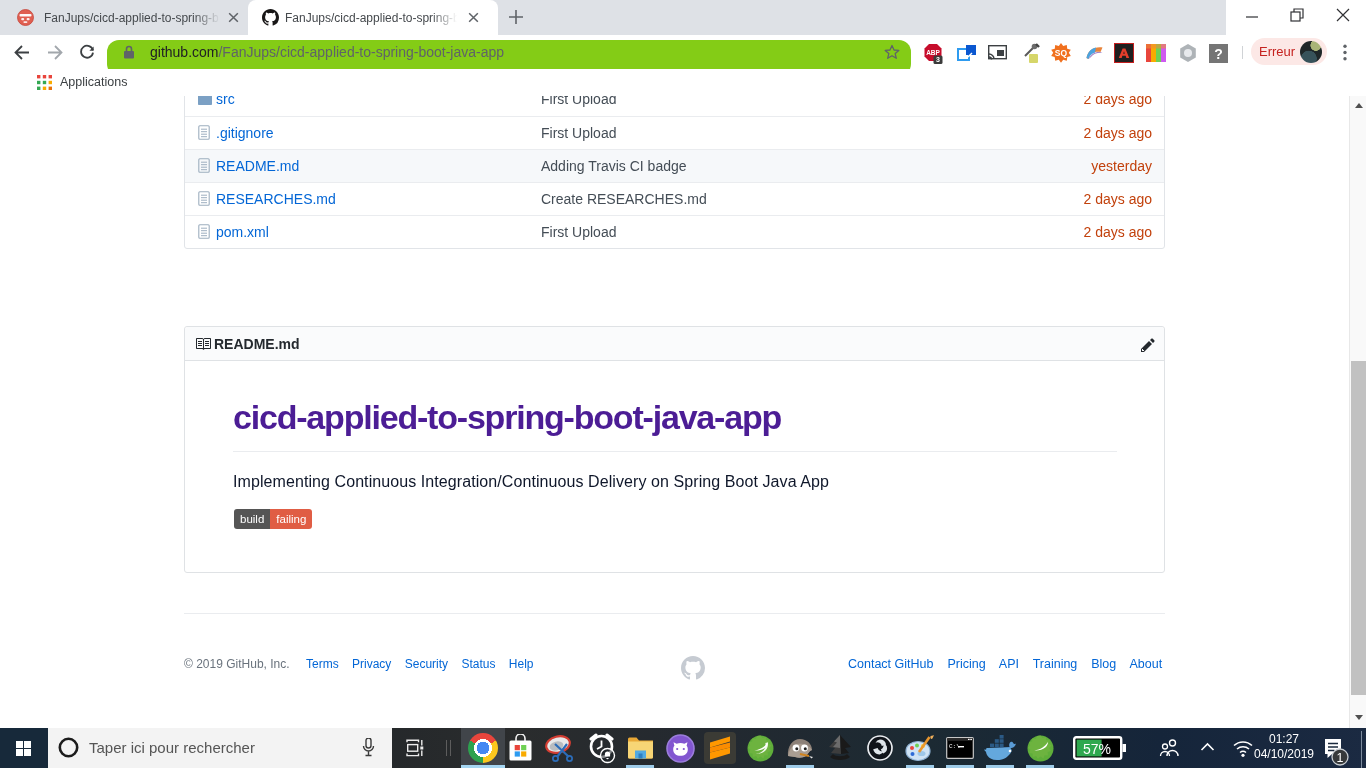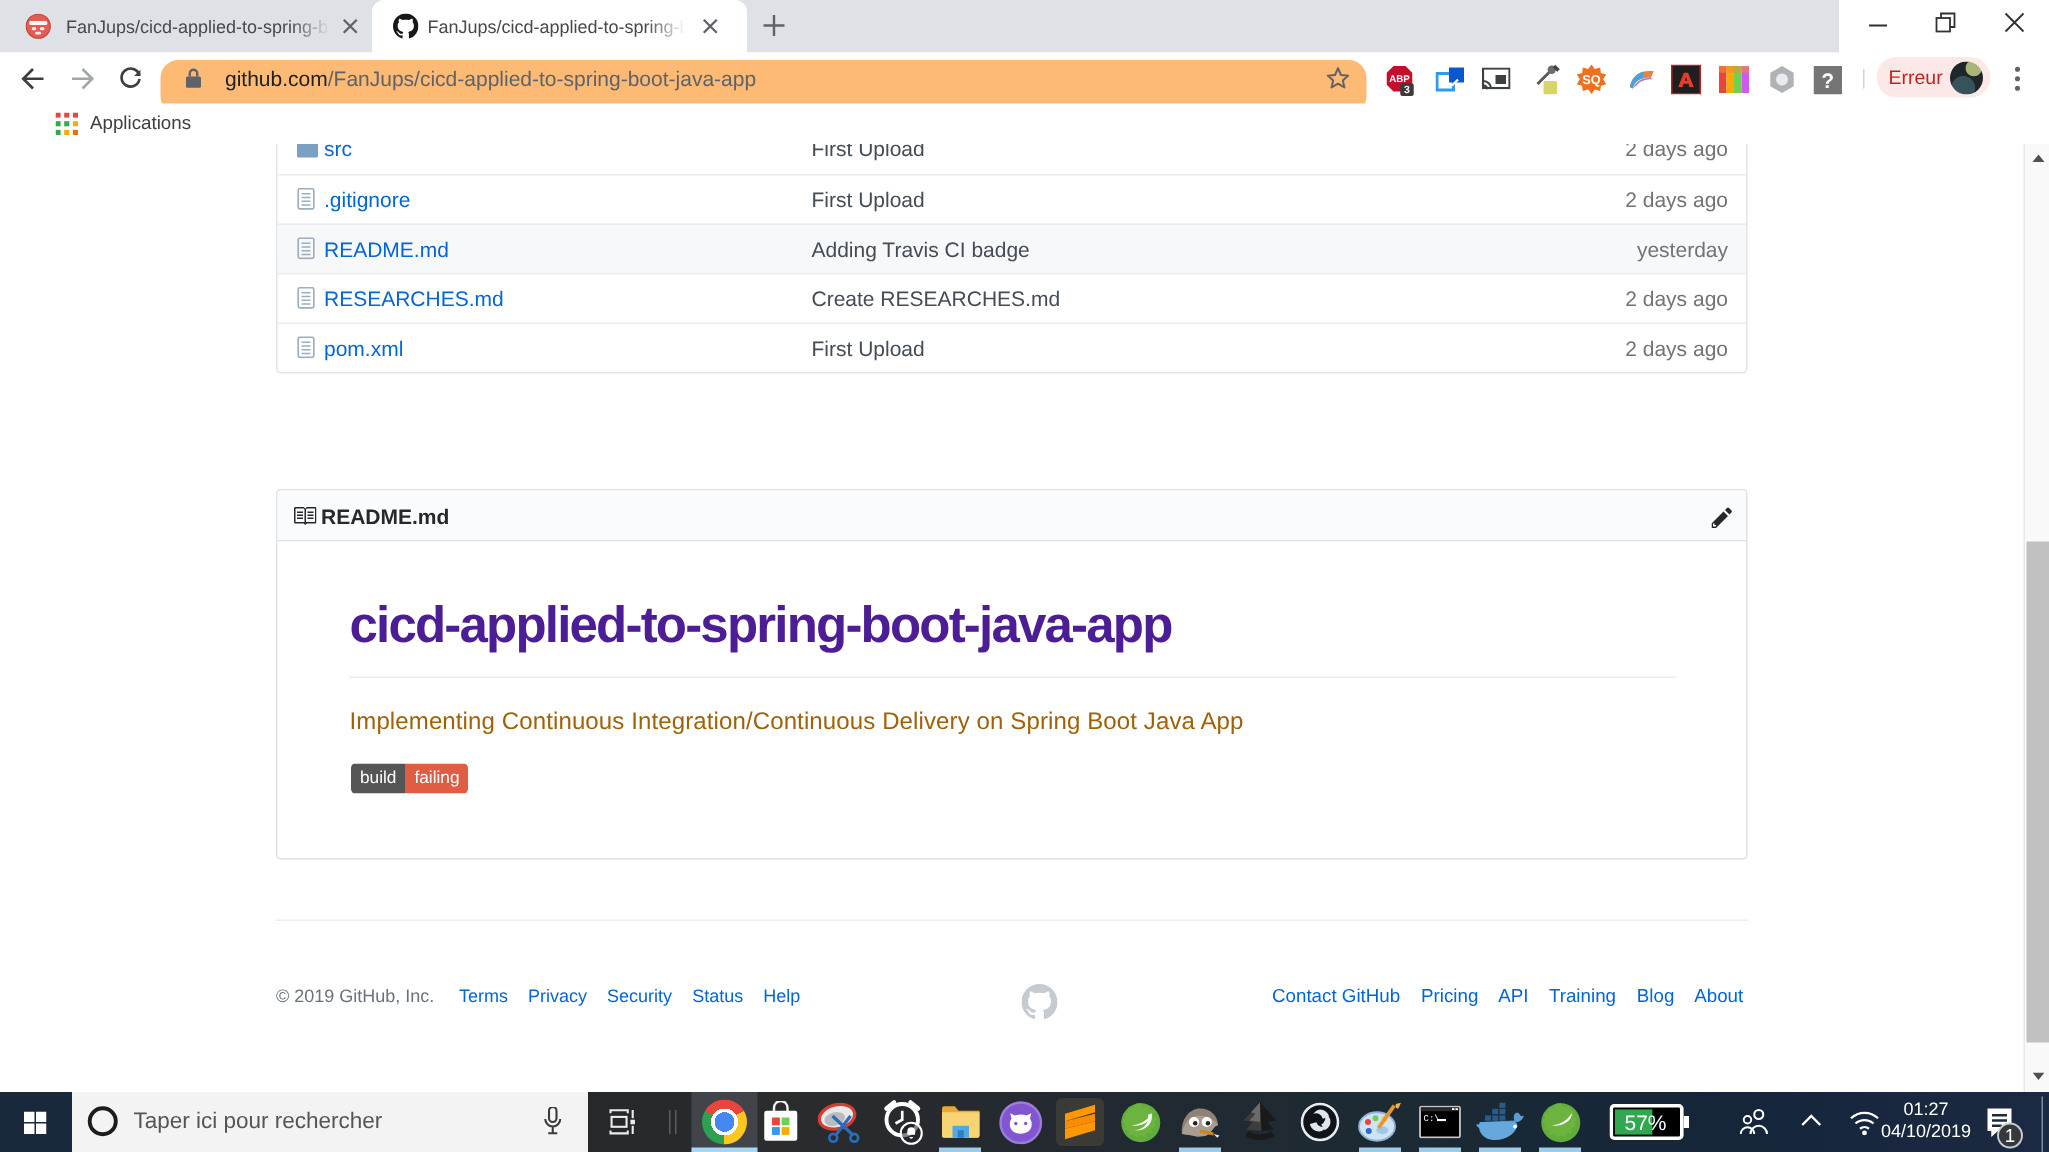--- a/index.html
+++ b/index.html
@@ -9,46 +9,46 @@
 
   
   #tabstrip { position:absolute; top:0; left:0; width:1226px; height:35px; background:#dee1e6; }
   .tabtitle { font-size:12px; color:#45494d; white-space:nowrap; overflow:hidden; }
   #tab2 { position:absolute; left:248px; top:0; width:250px; height:35px; background:#fff; border-radius:8px 8px 0 0; }
   .tabx { position:absolute; width:13px; height:13px; }
   .tabx svg { display:block; }
 
   
   #toolbar { position:absolute; top:35px; left:0; width:1366px; height:34px; background:#fff; }
-  #urlpill { position:absolute; left:107px; top:5px; width:804px; height:36px; background:#fdba74; border-radius:12px; }
+  #urlpill { position:absolute; left:107px; top:5px; width:804px; height:36px; background:#84cc16; border-radius:12px; }
   #urltext { position:absolute; left:43px; top:4px; font-size:14px; color:#202124; white-space:nowrap; }
   #urltext .gray { color:#5f6368; }
 
   
   #bookmarks { position:absolute; top:69px; left:0; width:1366px; height:27px; background:#fff; }
   #bookmarks .label { position:absolute; left:60px; top:6px; font-size:12.5px; color:#3c4043; }
 
   
   #page { position:absolute; top:96px; left:0; width:1349px; height:632px; background:#fff; overflow:hidden; }
   .glink { color:#0366d6; text-decoration:none; }
 
   #filetable { position:absolute; left:184px; top:-14px; width:981px; border:1px solid #e1e4e8; border-radius:3px; background:#fff; }
   .frow { position:relative; height:33px; border-top:1px solid #eaecef; font-size:14px; }
   .frow:first-child { border-top:none; }
   .frow.hover { background:#f6f8fa; }
   .fico { position:absolute; left:13px; top:8px; }
   .fname { position:absolute; left:31px; top:8px; }
   .fmsg { position:absolute; left:356px; top:8px; color:#444d56; }
-  .fdate { position:absolute; right:12px; top:8px; color:#737373; }
+  .fdate { position:absolute; right:12px; top:8px; color:#c2410c; }
 
   #readme { position:absolute; left:184px; top:230px; width:981px; height:247px; border:1px solid #dfe2e5; border-radius:3px; background:#fff; }
   #readme .hdr { position:absolute; left:0; top:0; right:0; height:34px; background:#fafbfc; border-bottom:1px solid #dfe2e5; border-radius:3px 3px 0 0; }
   #readme .hdr .t { position:absolute; left:29px; top:9px; font-size:14px; font-weight:bold; color:#24292e; }
   #readme h1 { position:absolute; left:48px; top:69px; width:884px; font-size:34px; line-height:42px; font-weight:700; color:#4c1d95; letter-spacing:-1.2px; border-bottom:1px solid #eaecef; padding-bottom:13px; }
-  #readme .desc { position:absolute; left:48px; top:146px; font-size:16px; color:#a16207; letter-spacing:0.08px; }
+  #readme .desc { position:absolute; left:48px; top:146px; font-size:16px; color:#0f172a; letter-spacing:0.08px; }
   #badge { position:absolute; left:49px; top:182px; height:20px; font-size:11.5px; color:#fff; border-radius:3px; overflow:hidden; white-space:nowrap; }
   #badge span { display:inline-block; height:20px; line-height:20px; padding:0 6px; }
   #badge .l { background:#555; }
   #badge .r { background:#e05d44; }
 
   #pfooter { position:absolute; left:184px; top:517px; width:981px; border-top:1px solid #eaecef; }
   .flinks { position:absolute; top:561px; font-size:12.5px; white-space:nowrap; color:#6a737d; }
 
   
   #scrollbar { position:absolute; top:96px; left:1349px; width:17px; height:632px; background:#f9f9f9; border-left:1px solid #e8e8e8; }

